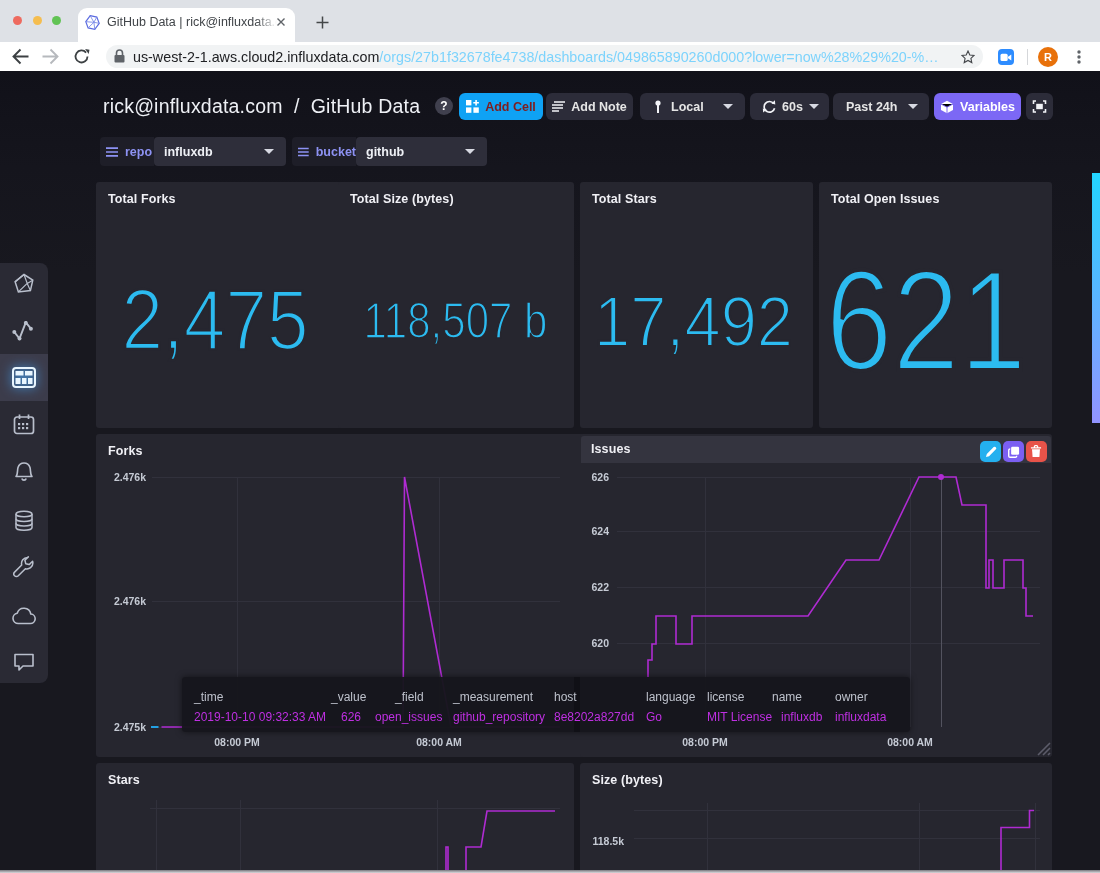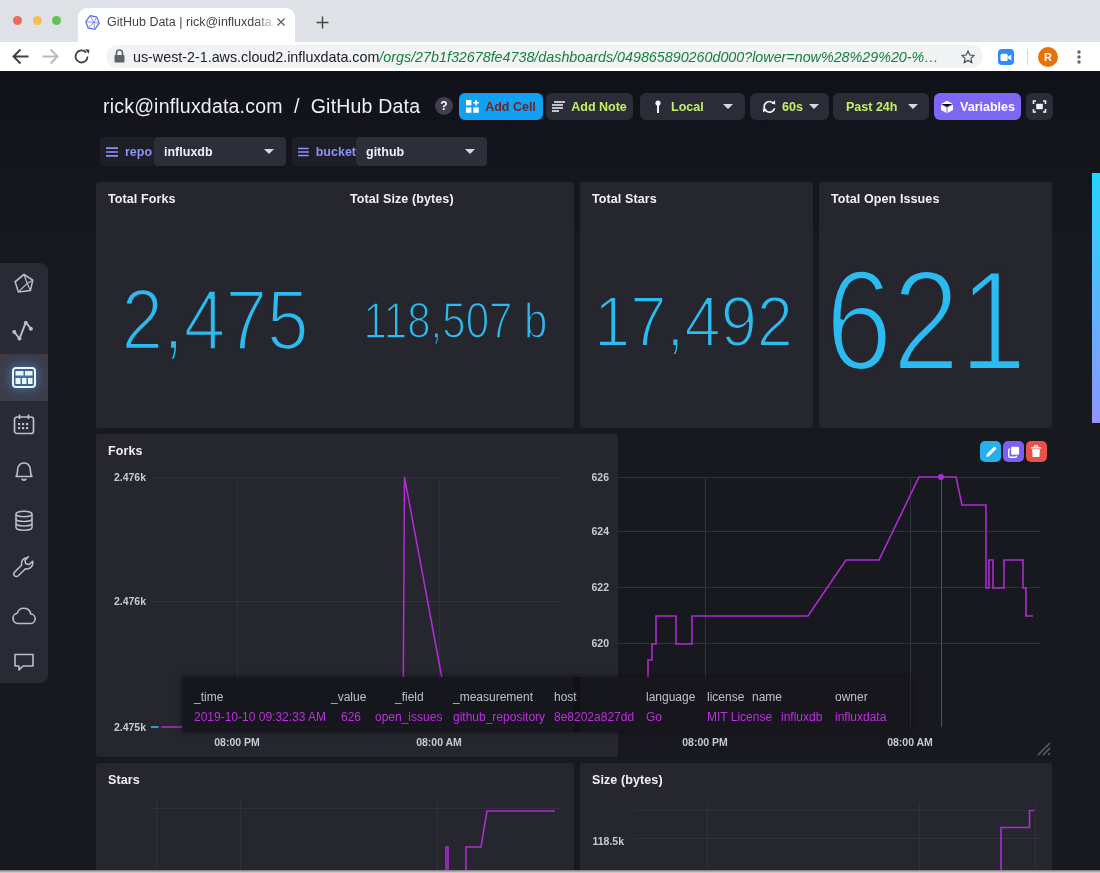--- a/index.html
+++ b/index.html
@@ -8,28 +8,28 @@
   .abs { position:absolute; }
   
   #tabstrip { left:0; top:0; width:1100px; height:42px; background:#dee1e6; }
   .tl { border-radius:50%; width:9px; height:9px; top:16px; }
   #tab { left:78px; top:8px; width:217px; height:34px; background:#fff; border-radius:9px 9px 0 0; }
   #tabtitle { left:107px; top:15px; font-size:12.5px; color:#414549; white-space:nowrap; width:170px; overflow:hidden; }
   #tabfade { left:256px; top:10px; width:21px; height:26px; background:linear-gradient(90deg,rgba(255,255,255,0),#fff); }
   #navbar { left:0; top:42px; width:1100px; height:29px; background:#fff; }
   #urlpill { left:106px; top:45px; width:877px; height:23px; background:#f1f3f4; border-radius:12px; }
   #urltext { left:133px; top:49px; font-size:14.3px; color:#202124; white-space:nowrap; }
-  #urltext .path { color:#15803d;font-style:italic; }
+  #urltext .path { color:#7dd3fc; }
   
   #app { left:0; top:71px; width:1100px; height:802px; background:linear-gradient(180deg,#111119 0%,#15151d 12%,#18181f 25%,#18181f 100%); overflow:hidden; }
   .panel { position:absolute; background:#26262f; border-radius:3px; }
   .ptitle { position:absolute; left:12px; top:10px; font-size:12.5px; font-weight:bold; color:#f0f0f5; letter-spacing:0.1px; }
   
   #dashtitle { left:103px; top:24px; font-size:19.5px; color:#eef0f5; font-weight:normal; letter-spacing:0.2px;}
-  .hbtn { position:absolute; top:22px; height:27px; border-radius:6px; background:#2c2c39; color:#bef264; font-size:12.5px; font-weight:bold; display:flex; align-items:center; justify-content:center; }
+  .hbtn { position:absolute; top:22px; height:27px; border-radius:6px; background:#2c2c39; color:#e5e5e5; font-size:12.5px; font-weight:bold; display:flex; align-items:center; justify-content:center; }
   
   .vlabel { position:absolute; top:66px; height:29px; background:#1e1e28; border-radius:4px 0 0 4px; color:#8d92f3; font-size:12.5px; font-weight:bold; display:flex; align-items:center; }
   .vdrop { position:absolute; top:66px; height:29px; background:#2e2e3a; border-radius:4px; color:#eef0f5; font-size:12.5px; font-weight:bold; display:flex; align-items:center; }
   .caret { width:0; height:0; border-left:5px solid transparent; border-right:5px solid transparent; border-top:5px solid #d7d9e2; position:absolute; }
   
   #sidebar { left:0; top:192px; width:48px; height:420px; background:#2a2a34; border-radius:0 8px 8px 0; }
   #sbactive { left:0; top:283px; width:48px; height:47px; background:#3c3c4b; }
   
   #tooltip { left:182px; top:606px; width:728px; height:55px; background:rgba(22,22,28,0.96); border-radius:3px; box-shadow:0 0 6px rgba(0,0,0,0.5); }
   .tl1 { position:absolute; top:13px; font-size:12px; color:#bdc1cb; }
@@ -226,20 +226,24 @@
       <text x="50" y="47" text-anchor="end">2.476k</text>
       <text x="50" y="171" text-anchor="end">2.476k</text>
       <text x="50" y="297" text-anchor="end">2.475k</text>
       <text x="141" y="311.5" text-anchor="middle">08:00 PM</text>
       <text x="343" y="311.5" text-anchor="middle">08:00 AM</text>
     </g>
     <path d="M55,293 H62.5" stroke="#22adf6" stroke-width="1.8" fill="none"></path>
     <path d="M65.5,293 H307 L308.5,43 L355,293 H464" stroke="#af2bd2" stroke-width="1.6" fill="none"></path>
   </svg>
 
+  <div class="panel" style="left:580px; top:363px; width:472px; height:323px;">
+    <div class="abs" style="left:1px; top:2px; width:470px; height:26.5px; background:#34343f; border-radius:3px 3px 0 0;"></div>
+    <div class="ptitle" style="left:11px; top:8px;">Issues</div>
+  </div>
   <svg class="abs" style="left:580px; top:363px;" width="472" height="323" font-family="Liberation Sans, sans-serif">
     <g stroke="#31313c" stroke-width="1">
       <path d="M37,43.5 H460 M37,97.5 H460 M37,153.5 H460 M37,209.5 H460"></path>
       <path d="M125.5,43 V293 M330.5,43 V293"></path>
     </g>
     <path d="M361.5,43 V293" stroke="#53535f" stroke-width="1"></path>
     <g font-size="10.5" font-weight="bold" fill="#c5cad4">
       <text x="29" y="47" text-anchor="end">626</text>
       <text x="29" y="101" text-anchor="end">624</text>
       <text x="29" y="157" text-anchor="end">622</text>
@@ -299,21 +303,21 @@
     <span class="tl1" style="left:189px;margin-left:24px;">_field</span>
       <span class="tl2" style="left:193px;">open_issues</span>
     <span class="tl1" style="left:271px;">_measurement</span>
       <span class="tl2" style="left:271px;">github_repository</span>
     <span class="tl1" style="left:372px;text-align:right;">host</span>
       <span class="tl2" style="left:372px;">8e8202a827dd</span>
     <span class="tl1" style="left:464px;">language</span>
       <span class="tl2" style="left:464px;">Go</span>
     <span class="tl1" style="left:525px;">license</span>
       <span class="tl2" style="left:525px;">MIT License</span>
-    <span class="tl1" style="left:570px;">name</span>
+    <span class="tl1" style="left:590px;">name</span>
       <span class="tl2" style="left:599px;">influxdb</span>
     <span class="tl1" style="left:653px;">owner</span>
       <span class="tl2" style="left:653px;">influxdata</span>
   </div>
 
   <div id="vscroll" class="abs"></div>
   <div id="bstrip" class="abs"></div>
 </div>
 
 </body></html>

